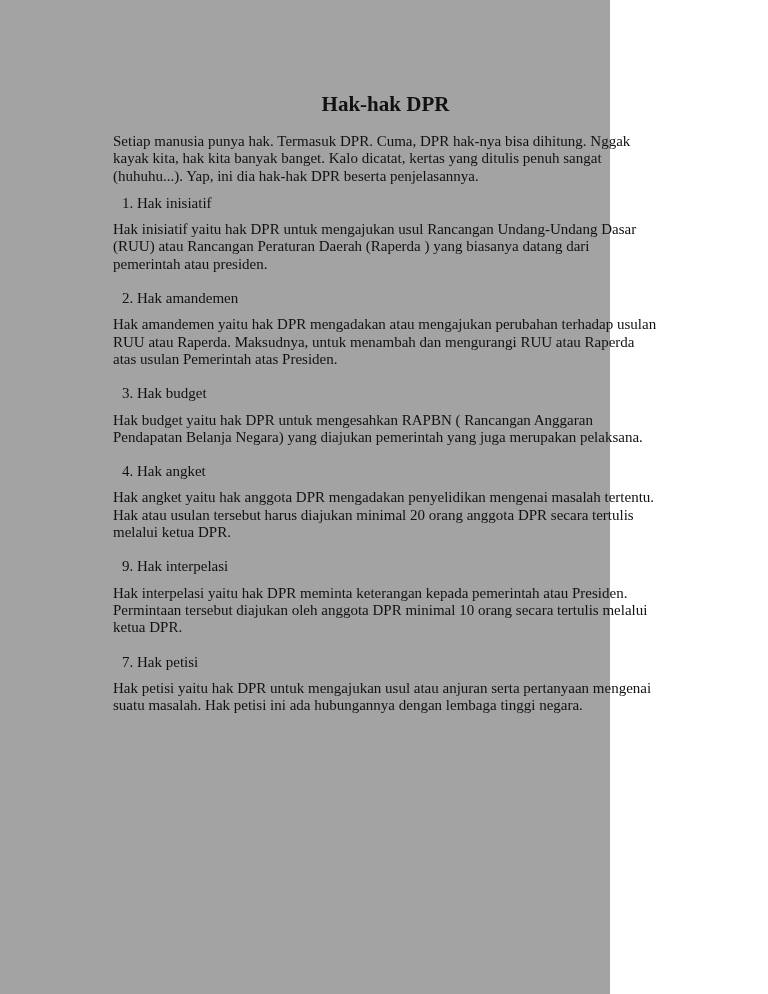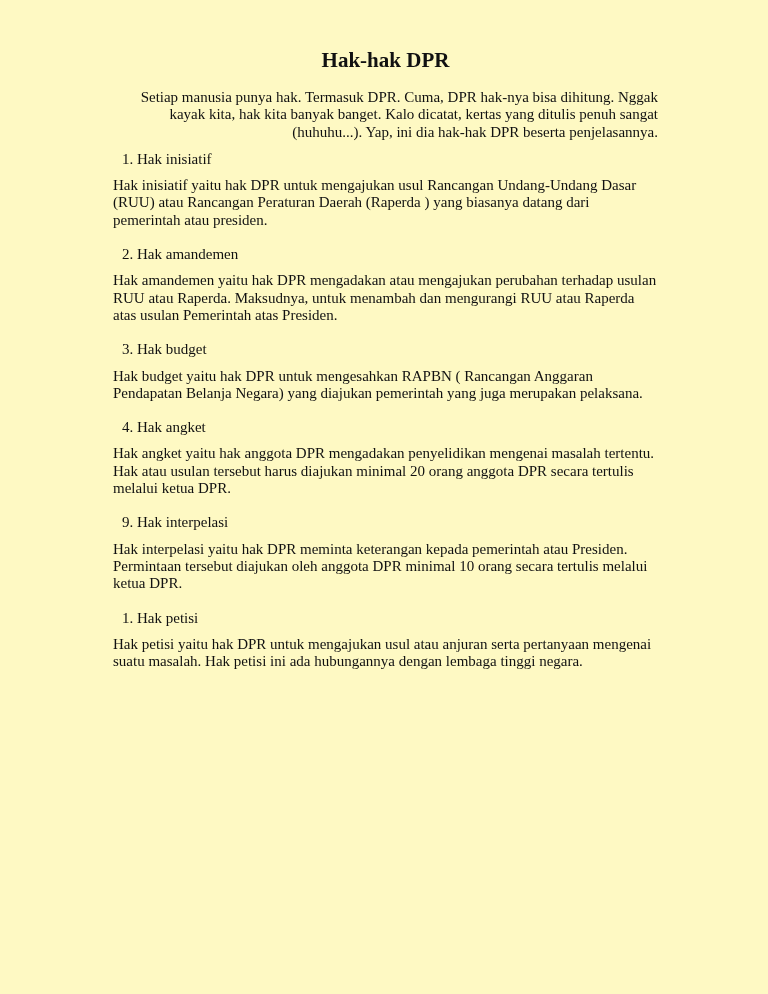--- a/index.html
+++ b/index.html
@@ -9,41 +9,40 @@
   }
   body {
     width: 768px;
     height: 994px;
     overflow: hidden;
     font-family: "Liberation Serif", serif;
     color: #111111;
   }
   .page {
     box-sizing: border-box;
-    width: 768px;
+    width: 610px;
     height: 994px;
-    padding: 48px 110px 0 113px;
-    background: #fef9c3;
+    padding: 92px 110px 0 113px;
+    background: #a3a3a3;
   }
   .doc-title {
     width: 545px;
     margin: 0 0 17px 0;
     font-size: 21px;
     line-height: 24px;
     font-weight: bold;
     text-align: center;
   }
   .doc-text {
     width: 545px;
     font-size: 15px;
     line-height: 17.3px;
   }
   .intro {
     margin: 0 0 10px 0;
-    text-align: right;
   }
   .doc-section {
     margin: 0 0 17px 0;
   }
   .sec-heading {
     margin: 9px;
   }
   .sec-body {
     margin: 0;
   }
@@ -87,19 +86,19 @@
 
   <section class="doc-section doc-text">
     <div class="sec-heading">9. Hak interpelasi</div>
     <div class="sec-bodies">
           <p class="sec-body">Hak interpelasi yaitu hak DPR meminta keterangan kepada pemerintah atau Presiden. Permintaan tersebut diajukan oleh anggota DPR minimal 10 orang secara tertulis melalui ketua DPR.</p>
         </div>
   </section>
 
 
   <section class="doc-section doc-text">
-    <div class="sec-heading">1. Hak petisi</div>
+    <div class="sec-heading">7. Hak petisi</div>
     <div class="sec-bodies">
           <p class="sec-body">Hak petisi yaitu hak DPR untuk mengajukan usul atau anjuran serta pertanyaan mengenai suatu masalah. Hak petisi ini ada hubungannya dengan lembaga tinggi negara.</p>
         </div>
   </section>
 </div>
 </div>
 
 </body></html>

